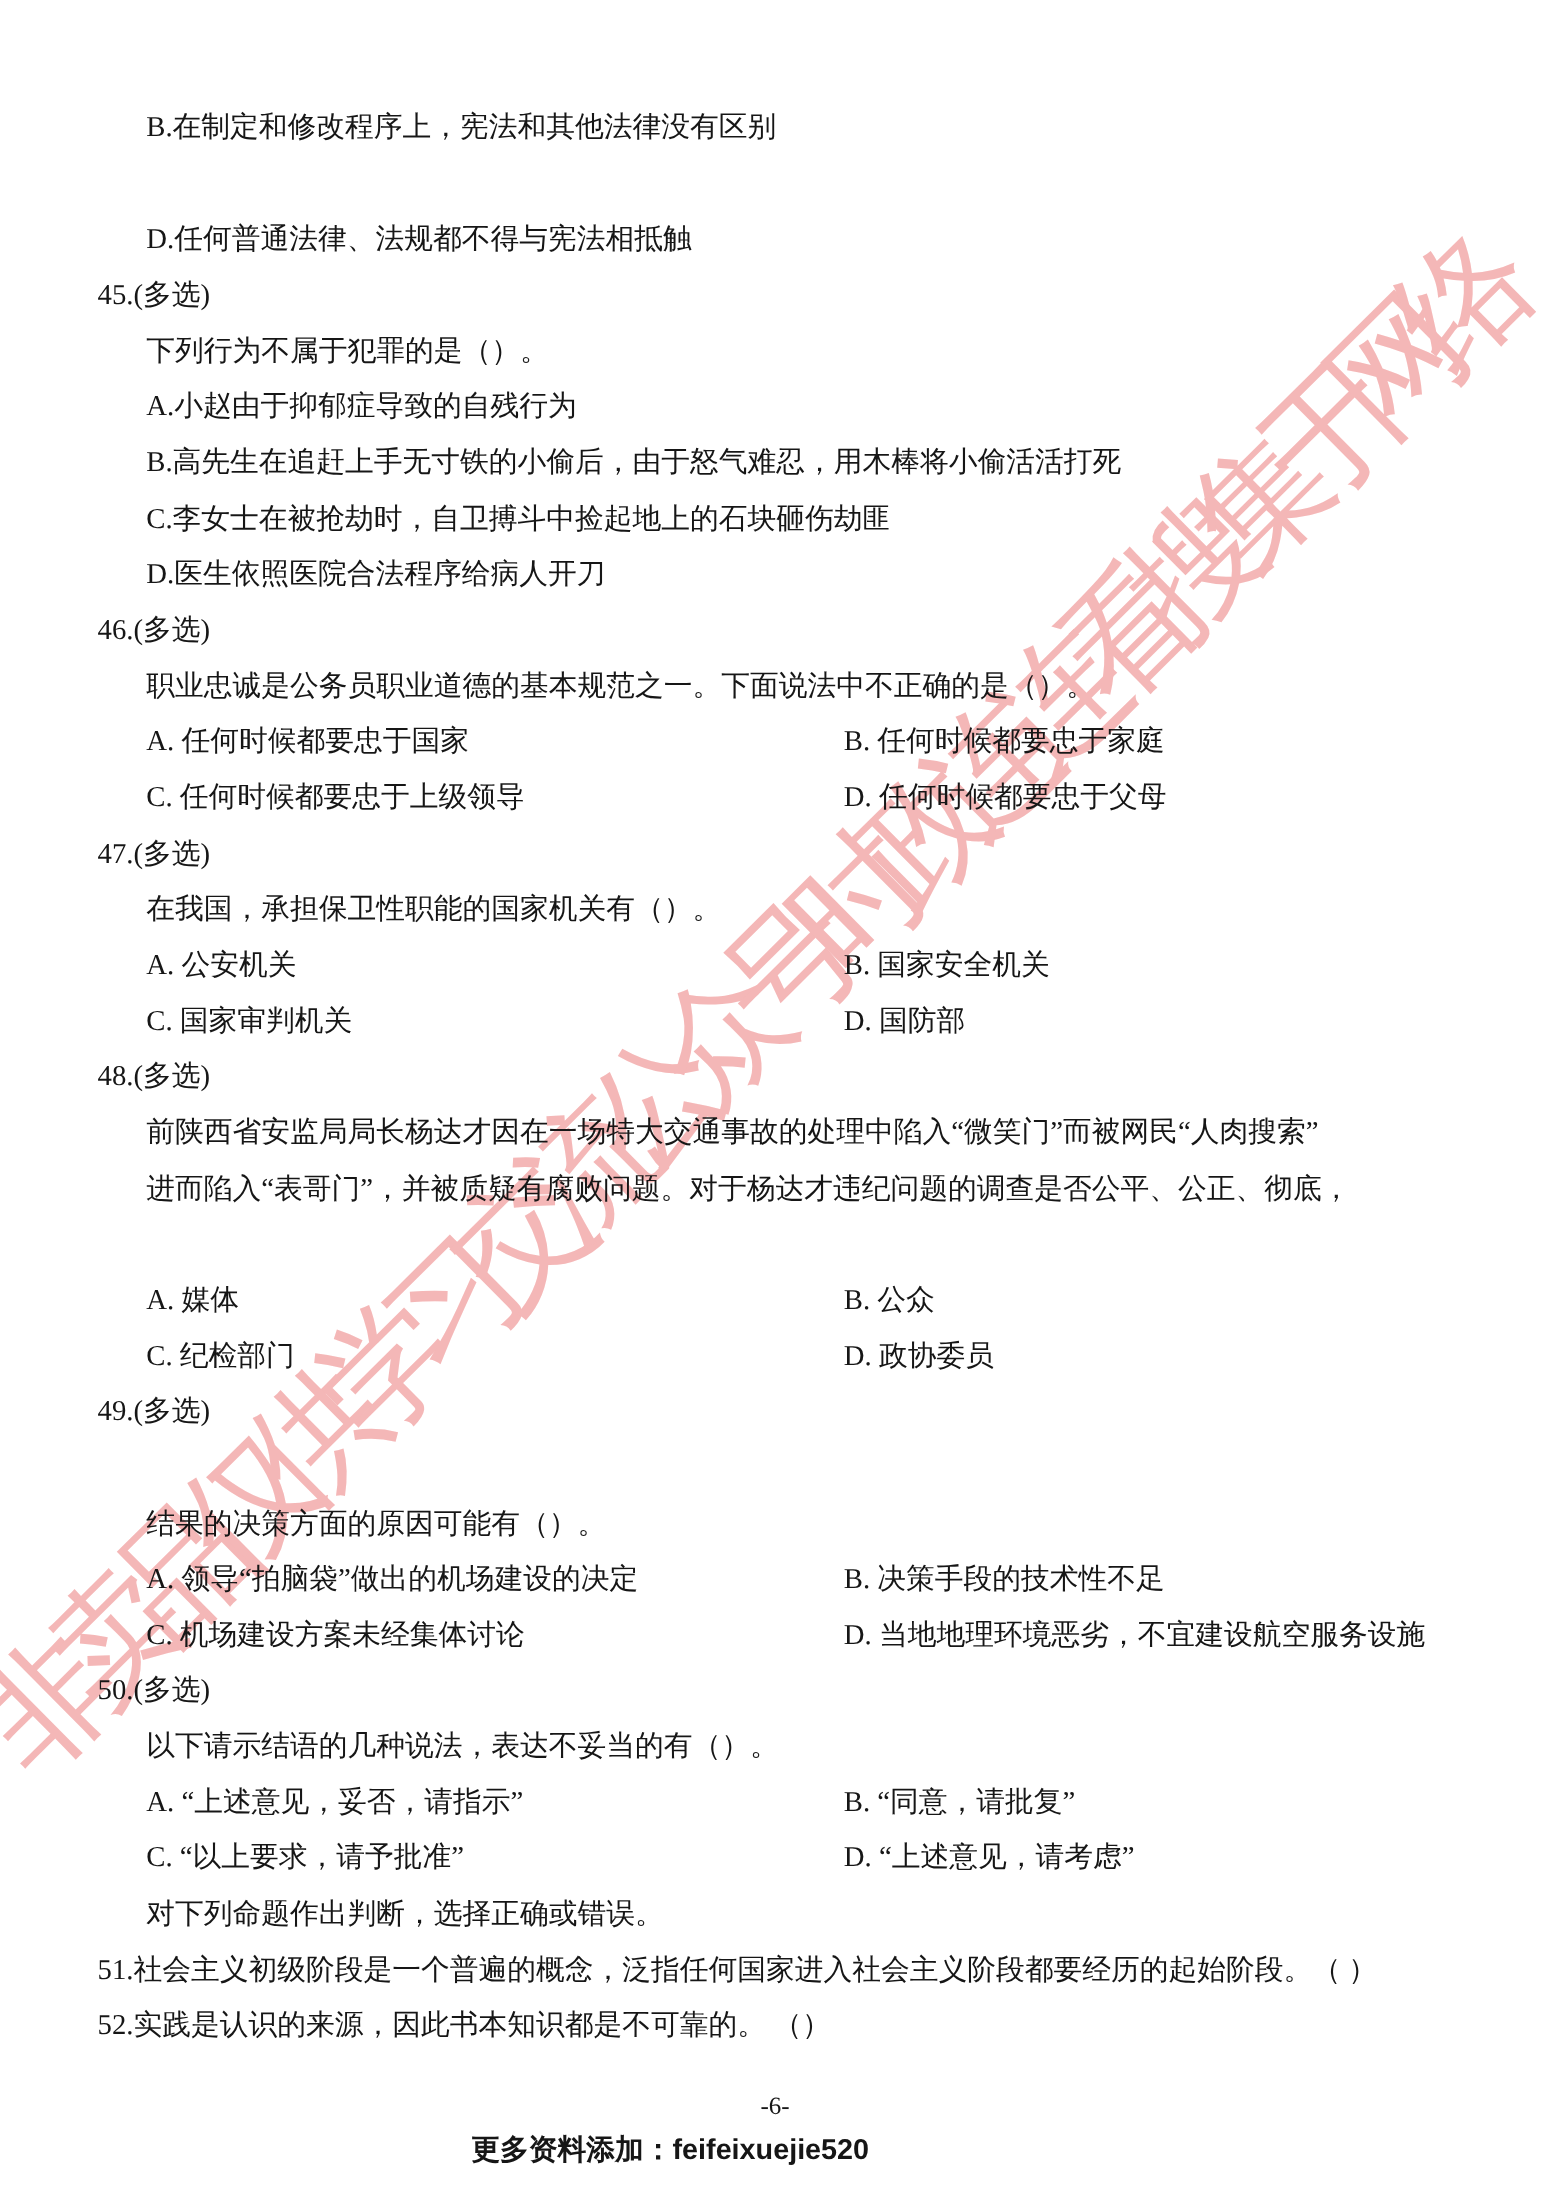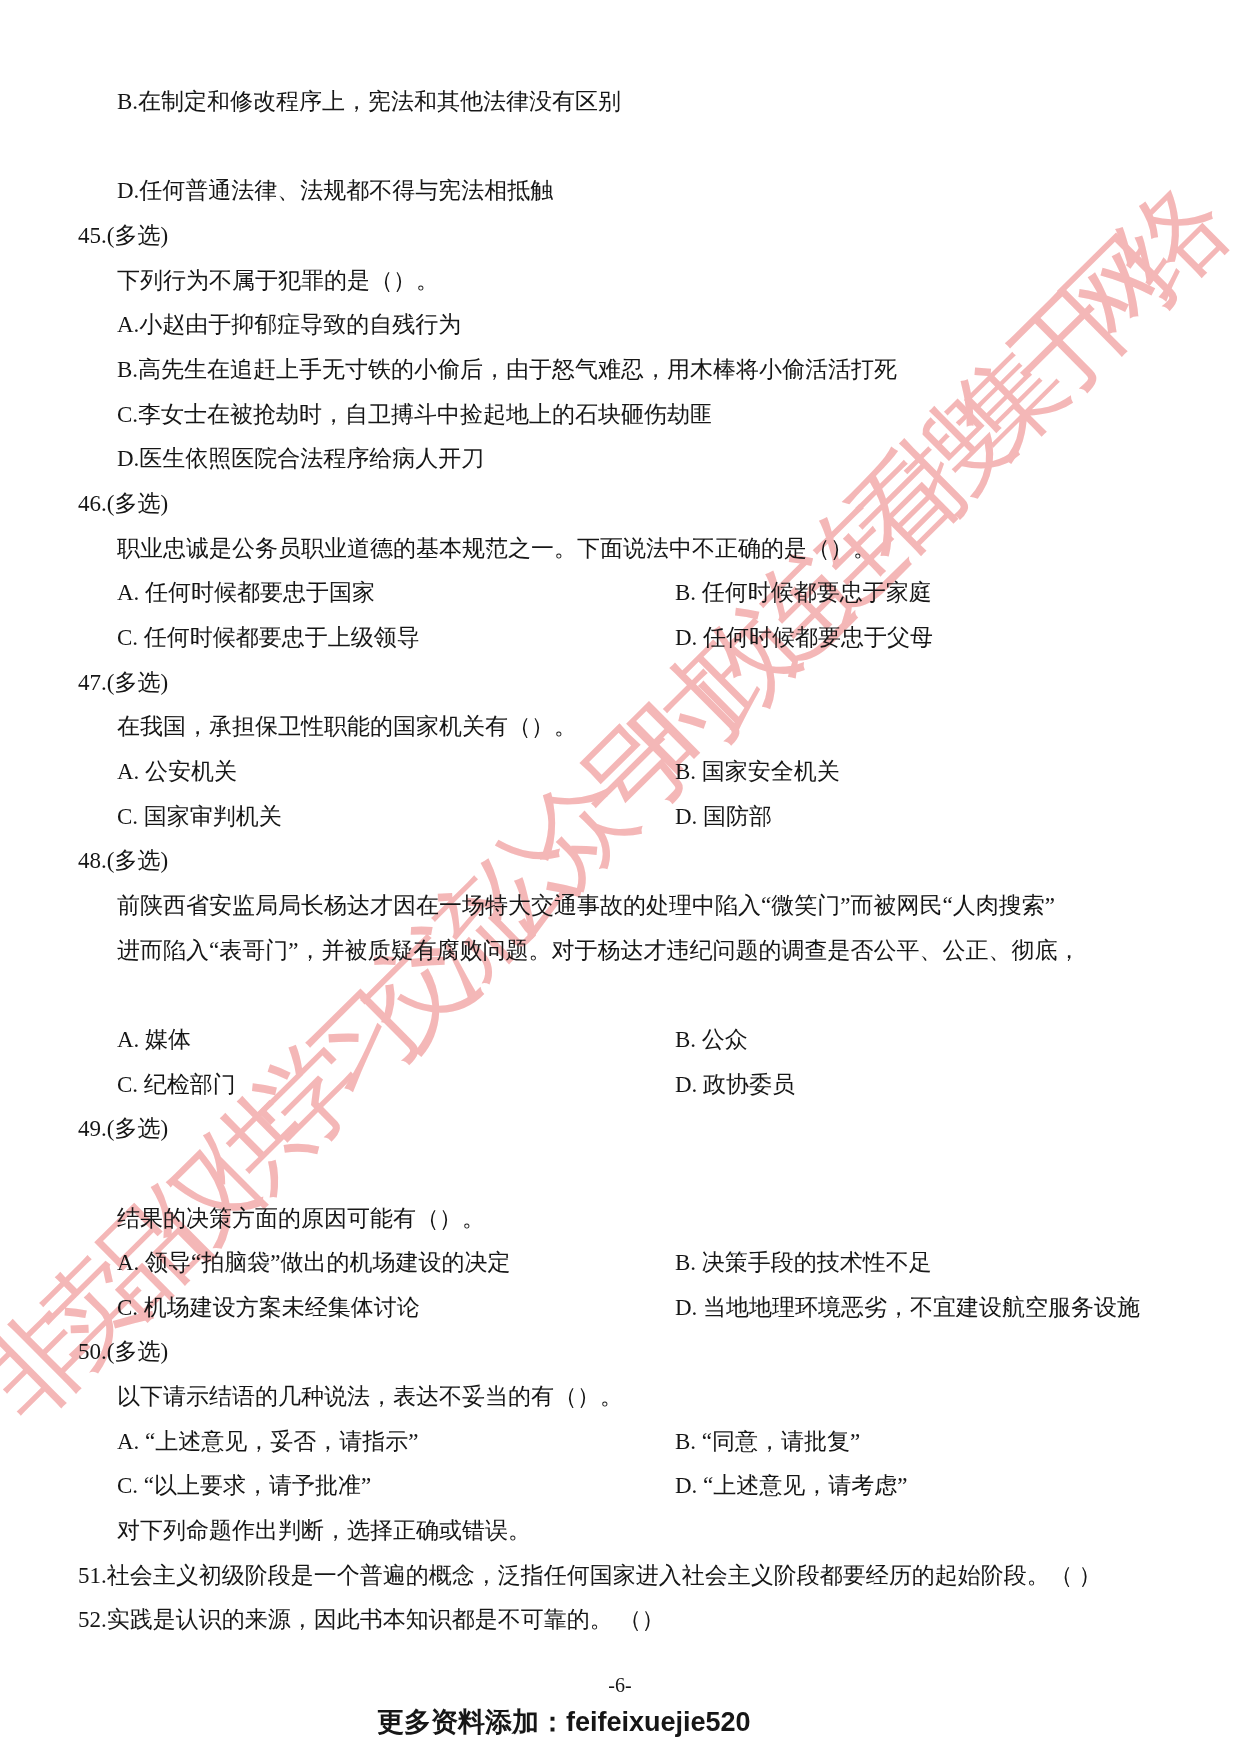--- a/index.html
+++ b/index.html
@@ -37,21 +37,21 @@
   .qnum51 { left:78px; }
   .ind  { left:117px; }
   .col2 { left:675px; }
   .bold { font-weight:normal; }
   .pageno {
     position:absolute; left:0; top:1674px; width:1240px;
     text-align:center; font-size:20px; z-index:1;
   }
   .footerline {
     position:absolute; left:377px; top:1704px;
-    font-size:27px; font-weight:bold; white-space:nowrap; z-index:1;
+    font-size:23px; font-weight:bold; white-space:nowrap; z-index:1;
   }
   .footerline .acct { font-family:"Liberation Sans","DejaVu Sans",sans-serif; }
 </style>
 </head>
 <body>
 
 <div class="page">
 
   <div class="watermark">非卖品仅供学习交流公众号时政连连看搜集于网络</div>
 

